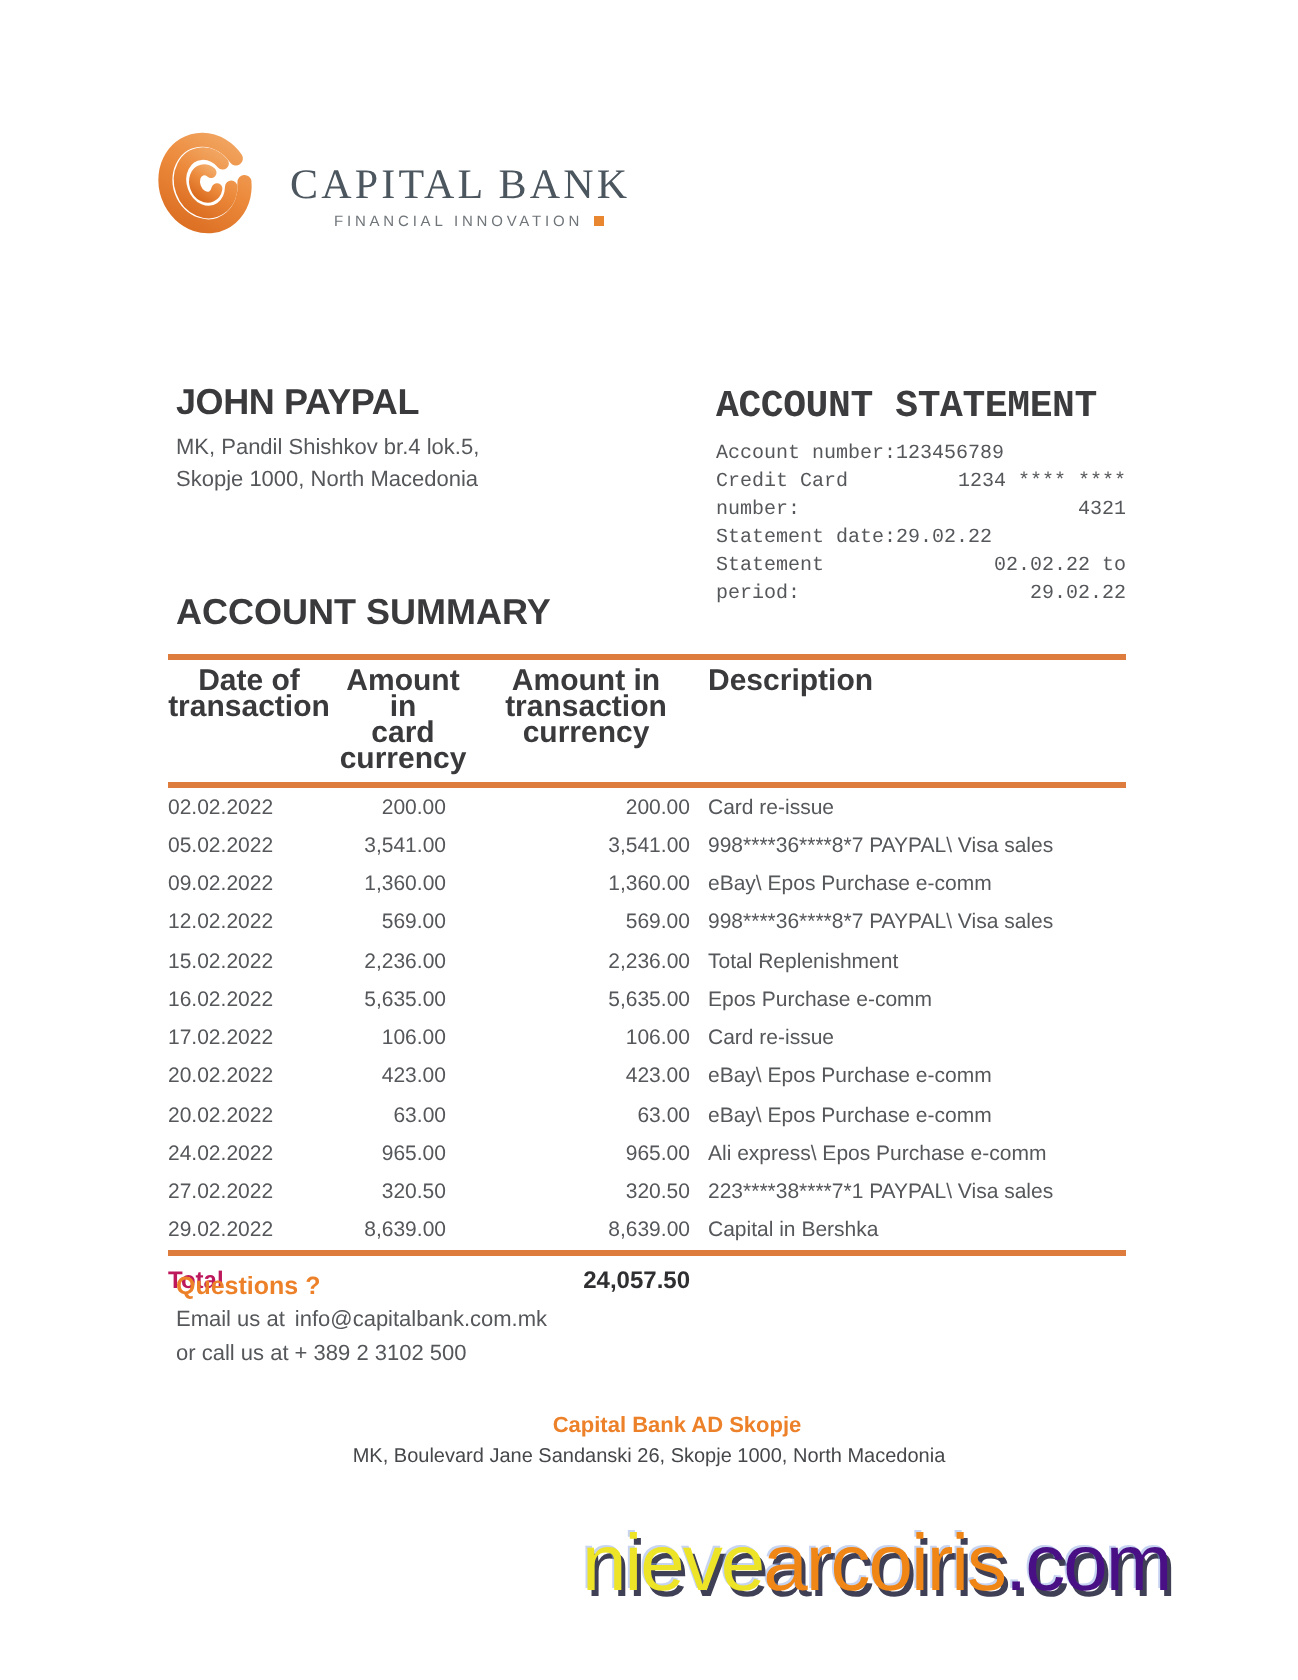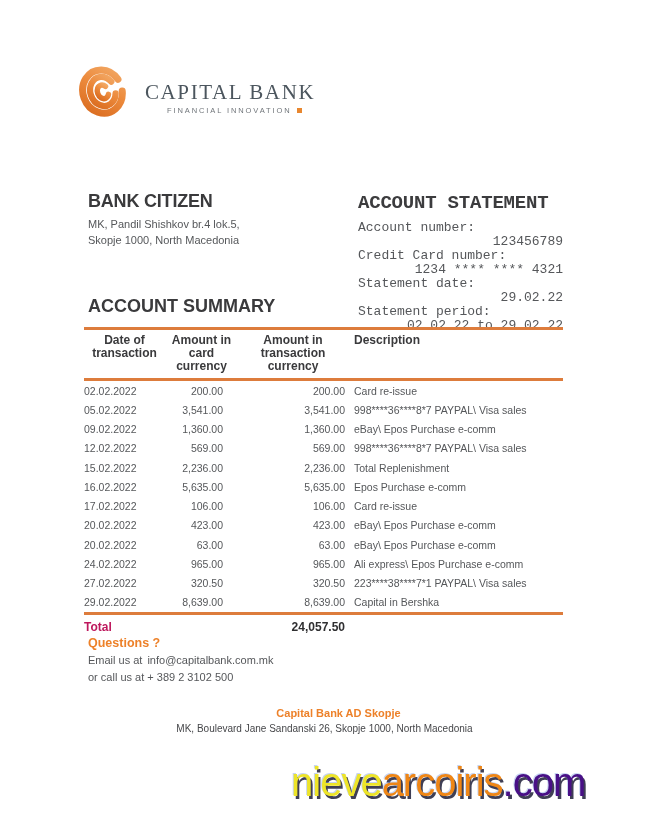--- a/index.html
+++ b/index.html
@@ -26,30 +26,30 @@
 
   
   .customer { position: absolute; left: 88px; top: 191px; }
   .customer-name { font-size: 18px; font-weight: 800; color: #3A3A3C; letter-spacing: -0.2px; }
   .customer-addr { margin-top: 5px; font-size: 11px; line-height: 15.5px; color: #55575A; }
 
   
   .stmt { position: absolute; left: 358px; top: 192px; width: 205px; font-family: Liberation Mono, monospace; }
   .stmt-title { font-size: 19px; font-weight: 700; color: #3C3C3E; letter-spacing: -0.2px; white-space: nowrap; }
   .stmt-fields { margin-top: 7px; }
-  .stmt-row { display: flex; justify-content: flex-start; font-size: 13px; line-height: 14px; color: #55575A; flex-direction: column; }
+  .stmt-row { display: flex; justify-content: flex-start; font-size: 10px; line-height: 14px; color: #55575A; }
   .stmt-row .val { text-align: right; }
 
   
   .summary-title { position: absolute; left: 88px; top: 296px; font-size: 18px; font-weight: 800; color: #3A3A3C; }
   .table { position: absolute; left: 84px; top: 327px; width: 479px; }
   .tline { height: 3px; background: #DD7C3C; }
   .thead {
     display: grid; grid-template-columns: 81px 73px 110px 1fr;
-    padding: 4px 0 5px 0; font-size: 12px; font-weight: 700; color: #3A3A3C; line-height: 13px;
+    padding: 4px 0 5px 0; font-size: 15px; font-weight: 700; color: #3A3A3C; line-height: 13px;
   }
   .thead .hc { text-align: center; }
   .thead .hc.left { text-align: left; padding-left: 6px; }
   .tbody { }
   .trow {
     display: grid; grid-template-columns: 81px 73px 110px 1fr;
     height: 19.25px; align-items: center;
     font-size: 10.5px; color: #55575A; white-space: nowrap;
   }
   .trow .c2 { text-align: right; padding-right: 15px; }
@@ -104,21 +104,21 @@
       </g>
     </svg>
   </div>
   <div class="brand-name">CAPITAL BANK</div>
   <div class="brand-tagline">
     <span>FINANCIAL INNOVATION</span>
     <span class="tag-square"></span>
   </div>
 
   <div class="customer">
-    <div class="customer-name">BANK CITIZEN</div>
+    <div class="customer-name">JOHN PAYPAL</div>
     <div class="customer-addr">
       <div>MK, Pandil Shishkov br.4 lok.5,</div>
       <div>Skopje 1000, North Macedonia</div>
     </div>
   </div>
 
   <div class="stmt">
     <div class="stmt-title">ACCOUNT STATEMENT</div>
     <div class="stmt-fields">
       <div class="stmt-row">

